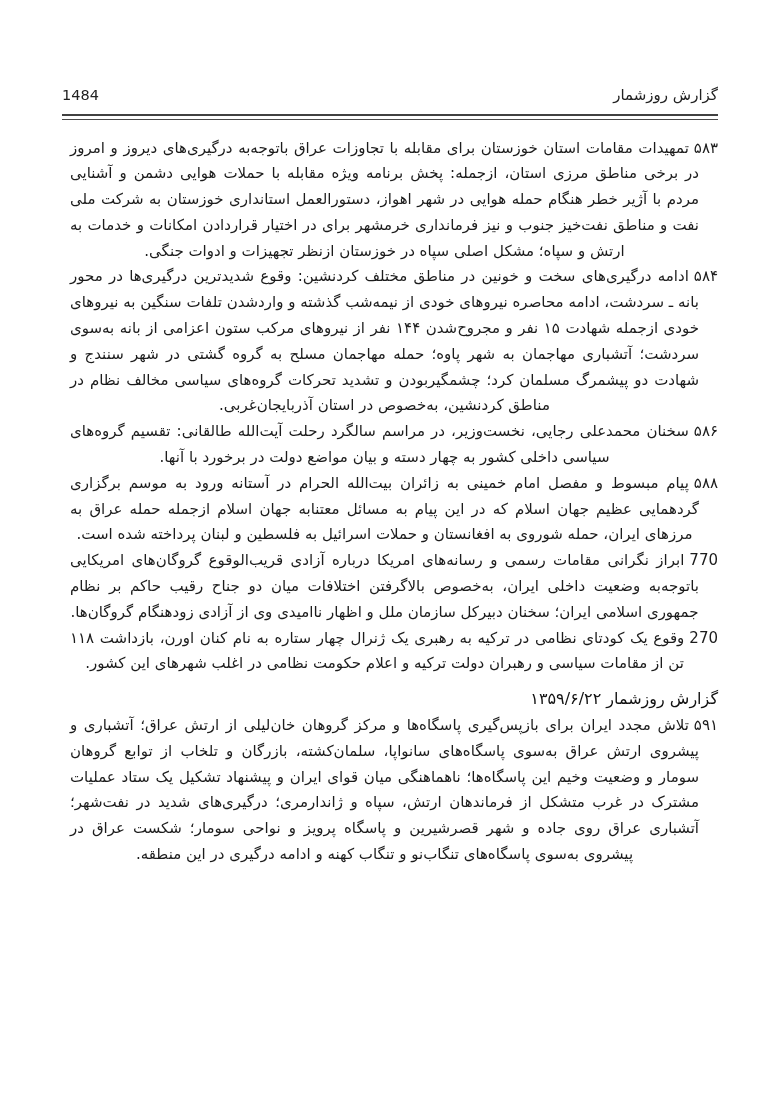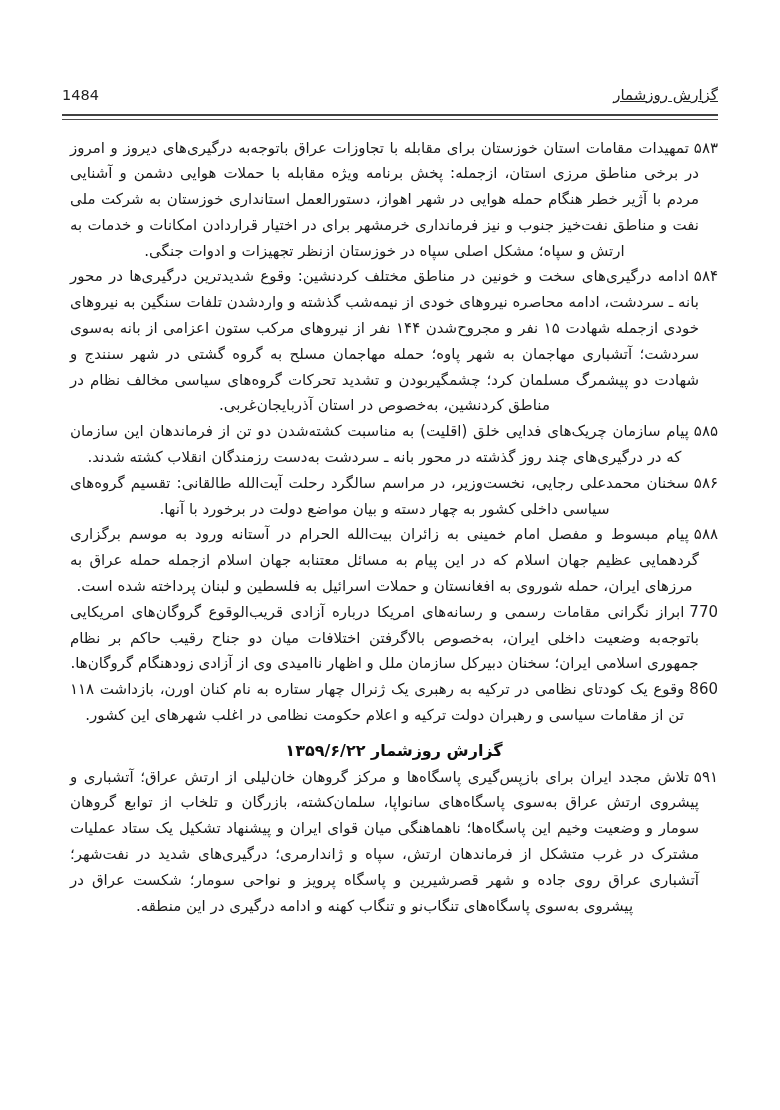--- a/index.html
+++ b/index.html
@@ -22,21 +22,21 @@
     overflow: hidden;
   }
   .page-header {
     display: flex;
     justify-content: space-between;
     align-items: baseline;
     font-size: 15px;
     line-height: 22px;
     color: #222222;
   }
-  .running-title { letter-spacing: 0; text-decoration: underline; }
+  .running-title { letter-spacing: 0; }
   .page-number { font-size: 14.5px; }
   .header-rule {
     margin-top: 8px;
     height: 2.5px;
     border-top: 2.5px solid #414141;
     border-bottom: 1.3px solid #4a4a4a;
   }
   .doc-body {
     margin-top: 16px;
     font-size: 15px;
@@ -51,22 +51,22 @@
     text-align: justify;
     text-align-last: center;
   }
   p.entry .num {
     margin-left: 5px;
     white-space: nowrap;
   }
   h2.section-heading {
     margin: 9px 0 1px 0;
     font-size: 16px;
-    font-weight: bold;
-    text-align: center;
+    font-weight: normal;
+    text-align: right;
     line-height: 25.8px;
     color: #111111;
   }
 </style>
 </head>
 <body>
 
 <div class="page">
 
   <div class="page-header">
@@ -75,30 +75,29 @@
   </div>
 
   <div class="header-rule"></div>
 
   <div class="doc-body">
 
     <p class="entry"><span class="num">۵۸۳</span><span>تمهیدات مقامات استان خوزستان برای مقابله با تجاوزات عراق باتوجه‌به درگیری‌های دیروز و امروز در برخی مناطق مرزی استان، ازجمله: پخش برنامه ویژه مقابله با حملات هوایی دشمن و آشنایی مردم با آژیر خطر هنگام حمله هوایی در شهر اهواز، دستورالعمل استانداری خوزستان به شرکت ملی نفت و مناطق نفت‌خیز جنوب و نیز فرمانداری خرمشهر برای در اختیار قراردادن امکانات و خدمات به ارتش و سپاه؛ مشکل اصلی سپاه در خوزستان ازنظر تجهیزات و ادوات جنگی.</span></p>
 
     <p class="entry"><span class="num">۵۸۴</span><span>ادامه درگیری‌های سخت و خونین در مناطق مختلف کردنشین: وقوع شدیدترین درگیری‌ها در محور بانه ـ سردشت، ادامه محاصره نیروهای خودی از نیمه‌شب گذشته و واردشدن تلفات سنگین به نیروهای خودی ازجمله شهادت ۱۵ نفر و مجروح‌شدن ۱۴۴ نفر از نیروهای مرکب ستون اعزامی از بانه به‌سوی سردشت؛ آتشباری مهاجمان به شهر پاوه؛ حمله مهاجمان مسلح به گروه گشتی در شهر سنندج و شهادت دو پیشمرگ مسلمان کرد؛ چشمگیربودن و تشدید تحرکات گروه‌های سیاسی مخالف نظام در مناطق کردنشین، به‌خصوص در استان آذربایجان‌غربی.</span></p>
 
-    <p class="entry"><span class="num">۵۸۵</span><span>پیام سازمان چریک‌های فدایی خلق (اقلیت) به مناسبت کشته‌شدن دو تن از فرماندهان این سازمان که در درگیری‌های چند روز گذشته در محور بانه ـ سردشت به‌دست رزمندگان انقلاب کشته شدند.</span></p>
 
     <p class="entry"><span class="num">۵۸۶</span><span>سخنان محمدعلی رجایی، نخست‌وزیر، در مراسم سالگرد رحلت آیت‌الله طالقانی: تقسیم گروه‌های سیاسی داخلی کشور به چهار دسته و بیان مواضع دولت در برخورد با آنها.</span></p>
 
 
     <p class="entry"><span class="num">۵۸۸</span><span>پیام مبسوط و مفصل امام خمینی به زائران بیت‌الله الحرام در آستانه ورود به موسم برگزاری گردهمایی عظیم جهان اسلام که در این پیام به مسائل معتنابه جهان اسلام ازجمله حمله عراق به مرزهای ایران، حمله شوروی به افغانستان و حملات اسرائیل به فلسطین و لبنان پرداخته شده است.</span></p>
 
     <p class="entry"><span class="num">770</span><span>ابراز نگرانی مقامات رسمی و رسانه‌های امریکا درباره آزادی قریب‌الوقوع گروگان‌های امریکایی باتوجه‌به وضعیت داخلی ایران، به‌خصوص بالاگرفتن اختلافات میان دو جناح رقیب حاکم بر نظام جمهوری اسلامی ایران؛ سخنان دبیرکل سازمان ملل و اظهار ناامیدی وی از آزادی زودهنگام گروگان‌ها.</span></p>
 
-    <p class="entry"><span class="num">860</span><span>وقوع یک کودتای نظامی در ترکیه به رهبری یک ژنرال چهار ستاره به نام کنان اورن، بازداشت ۱۱۸ تن از مقامات سیاسی و رهبران دولت ترکیه و اعلام حکومت نظامی در اغلب شهرهای این کشور.</span></p>
+    <p class="entry"><span class="num">270</span><span>وقوع یک کودتای نظامی در ترکیه به رهبری یک ژنرال چهار ستاره به نام کنان اورن، بازداشت ۱۱۸ تن از مقامات سیاسی و رهبران دولت ترکیه و اعلام حکومت نظامی در اغلب شهرهای این کشور.</span></p>
 
     <h2 class="section-heading">گزارش روزشمار ۱۳۵۹/۶/۲۲</h2>
 
     <p class="entry"><span class="num">۵۹۱</span><span>تلاش مجدد ایران برای بازپس‌گیری پاسگاه‌ها و مرکز گروهان خان‌لیلی از ارتش عراق؛ آتشباری و پیشروی ارتش عراق به‌سوی پاسگاه‌های سانواپا، سلمان‌کشته، بازرگان و تلخاب از توابع گروهان سومار و وضعیت وخیم این پاسگاه‌ها؛ ناهماهنگی میان قوای ایران و پیشنهاد تشکیل یک ستاد عملیات مشترک در غرب متشکل از فرماندهان ارتش، سپاه و ژاندارمری؛ درگیری‌های شدید در نفت‌شهر؛ آتشباری عراق روی جاده و شهر قصرشیرین و پاسگاه پرویز و نواحی سومار؛ شکست عراق در پیشروی به‌سوی پاسگاه‌های تنگاب‌نو و تنگاب کهنه و ادامه درگیری در این منطقه.</span></p>
 
 
   </div>
 
 </div>
 

